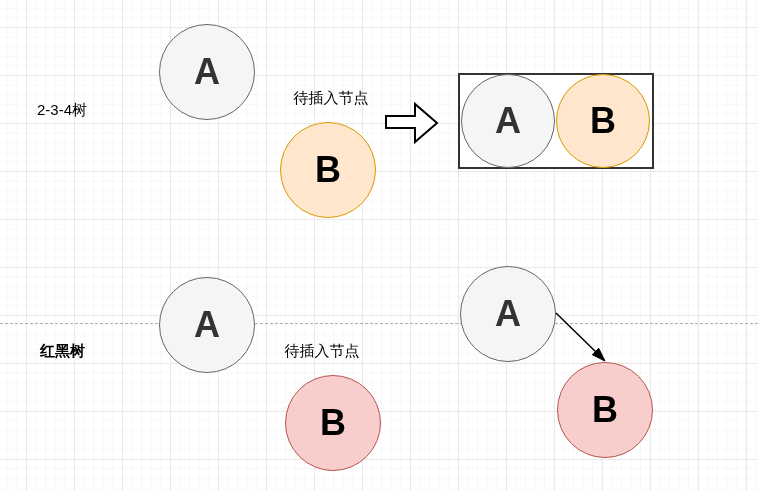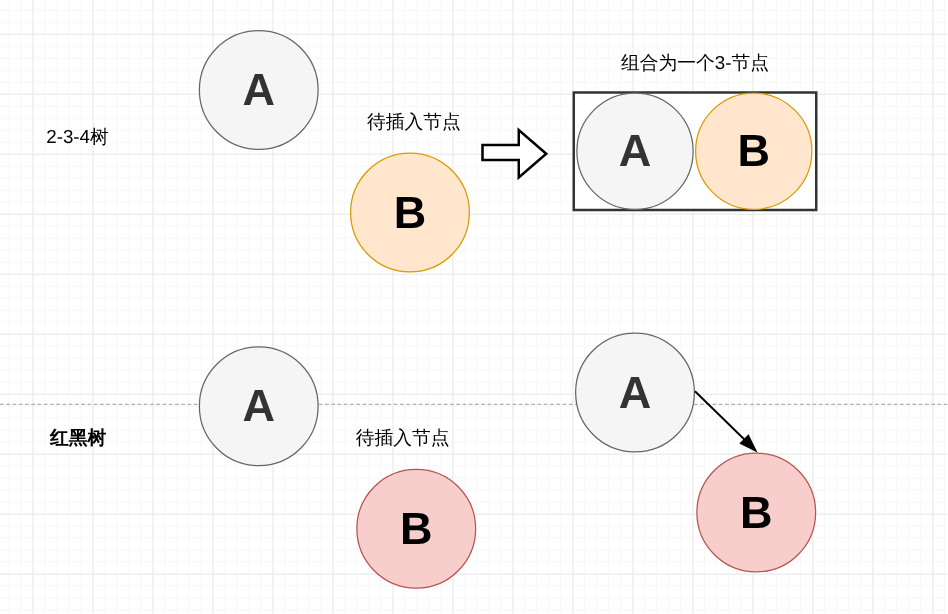--- a/index.html
+++ b/index.html
@@ -67,21 +67,20 @@
   <div class="circle gray" style="left:159px; top:24px;">
     <span class="letter">A</span>
   </div>
 
   <div class="label centered" style="left:271px; top:89px; width:120px;">待插入节点</div>
 
   <div class="circle orange" style="left:280px; top:122px;">
     <span class="letter">B</span>
   </div>
 
-  <div class="label centered" style="left:466px; top:42px; width:180px;">组合为一个3-节点</div>
 
   <div class="merge-box"></div>
 
   <div class="circle gray" style="left:461px; top:74px; width:94px; height:94px;">
     <span class="letter">A</span>
   </div>
 
   <div class="circle orange" style="left:556px; top:74px; width:94px; height:94px;">
     <span class="letter">B</span>
   </div>

